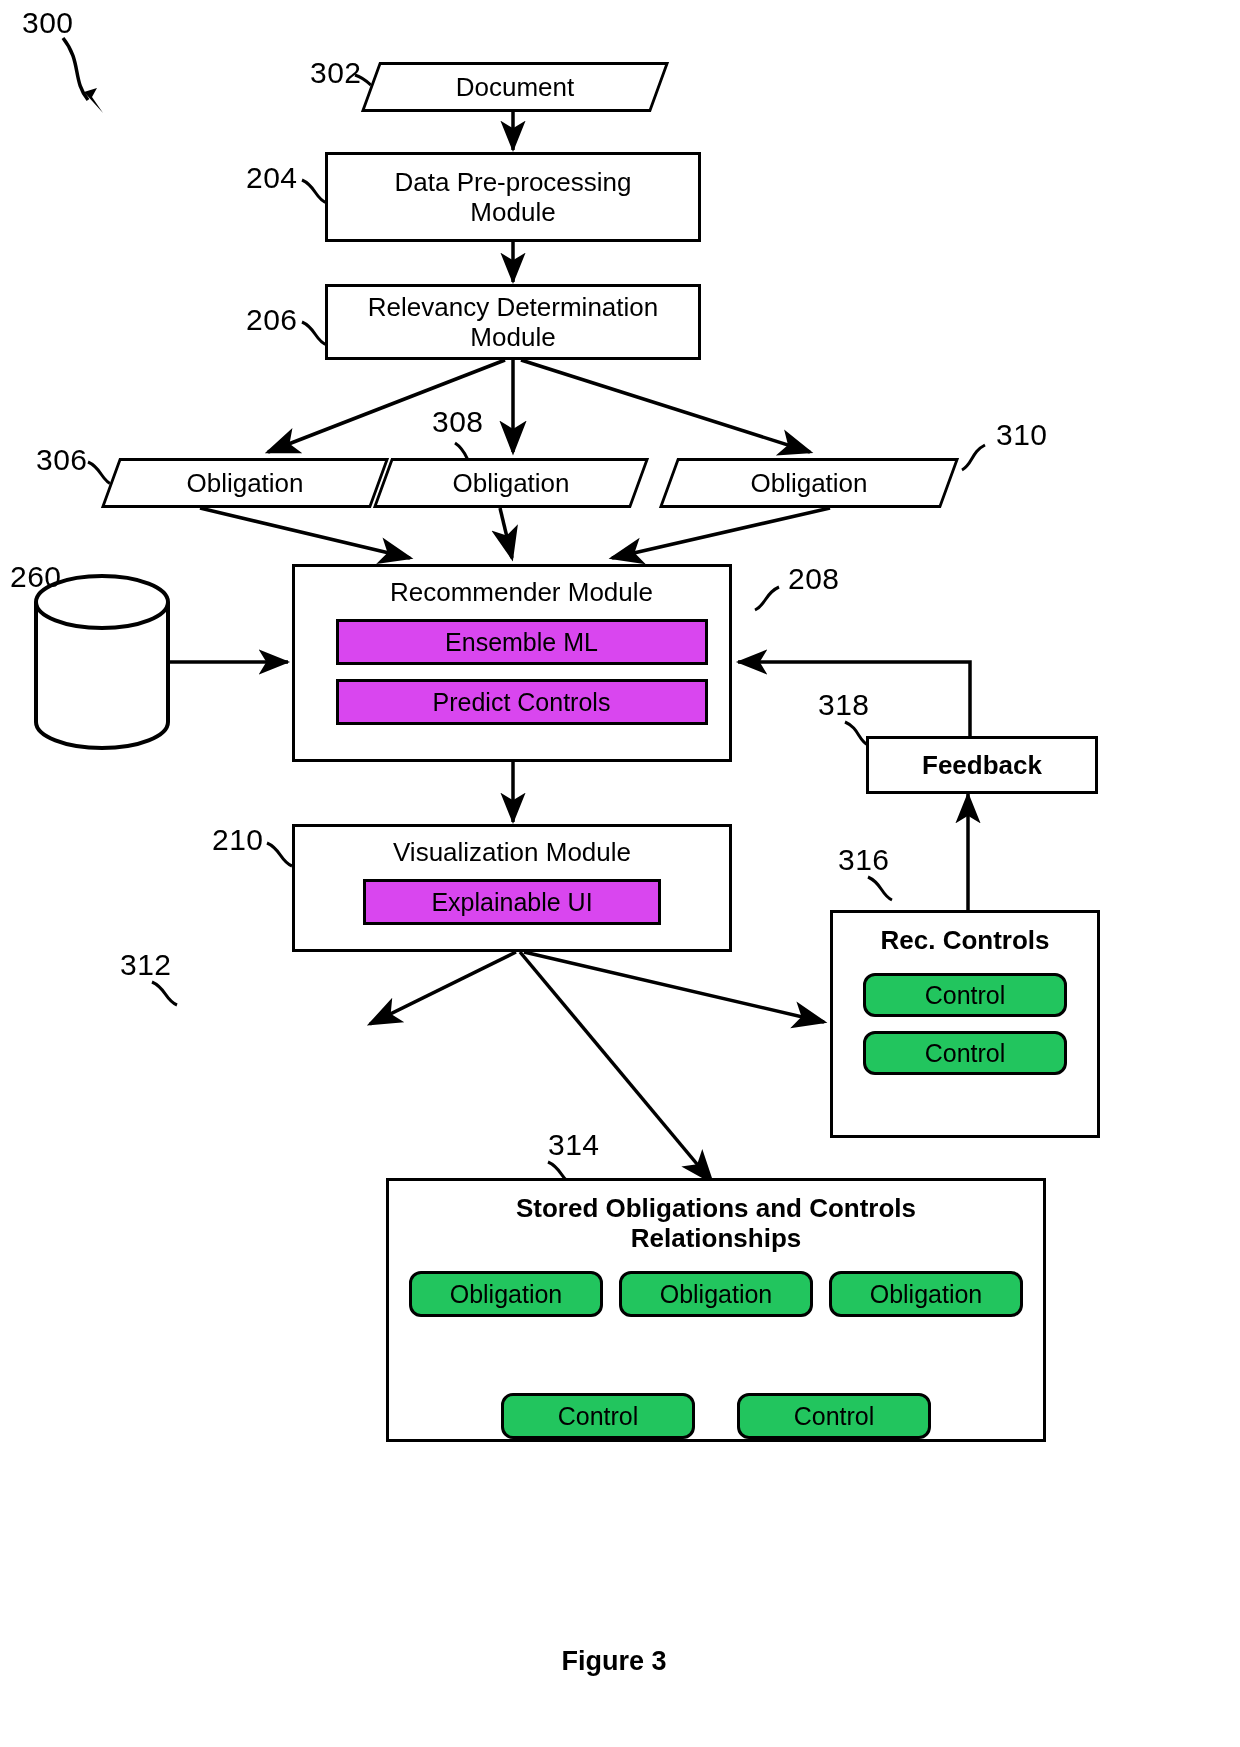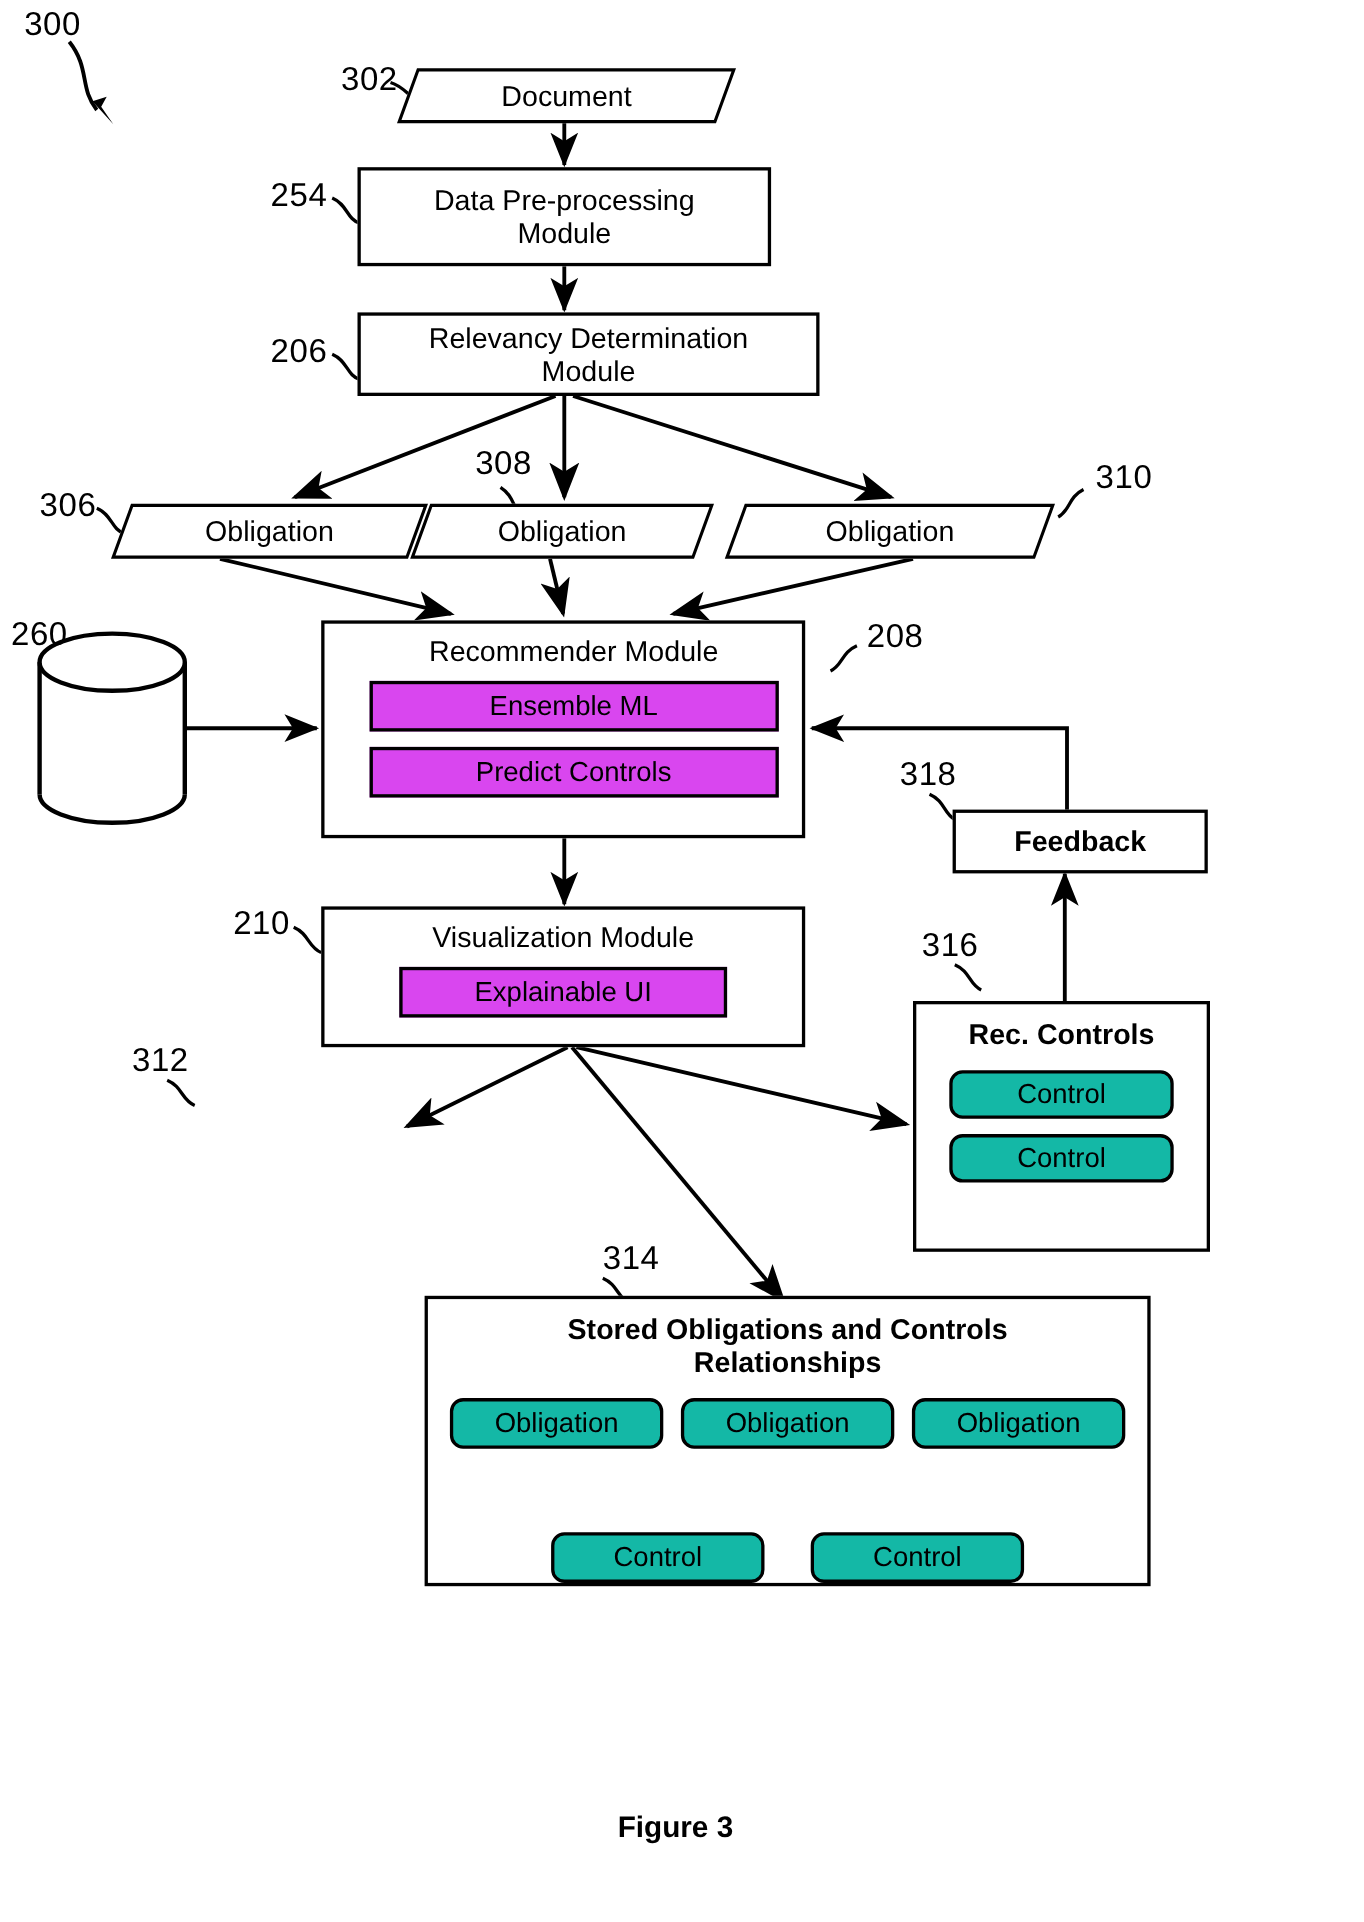--- a/index.html
+++ b/index.html
@@ -46,21 +46,21 @@
     font-size: 25px;
     text-align: center;
     display: flex;
     align-items: center;
     justify-content: center;
   }
   .pill {
     box-sizing: border-box;
     border: 3px solid #000;
     border-radius: 12px;
-    background: #14b8a6;
+    background: #22c55e;
     font-size: 25px;
     text-align: center;
     display: flex;
     align-items: center;
     justify-content: center;
   }
   .para {
     position: absolute;
     box-sizing: border-box;
     z-index: 2;
@@ -164,21 +164,21 @@
     <ellipse cx="102" cy="602" rx="66" ry="26" fill="#fff" stroke="#000" stroke-width="4"></ellipse>
     <path d="M36,722 A66,26 0 0 0 168,722" fill="#fff" stroke="#000" stroke-width="4"></path>
 
     <path d="M497,1312 L497,1345 L712,1345 L712,1312" stroke="#000" stroke-width="3" fill="none"></path>
     <path d="M597,1345 L597,1368" stroke="#000" stroke-width="3" fill="none"></path>
     <path d="M917,1312 L917,1345 L832,1345 L832,1368" stroke="#000" stroke-width="3" fill="none"></path>
   </svg>
 
   <div class="reflabel" style="left:22px; top:6px;">300</div>
   <div class="reflabel" style="left:310px; top:56px;">302</div>
-  <div class="reflabel" style="left:246px; top:161px;">254</div>
+  <div class="reflabel" style="left:246px; top:161px;">204</div>
   <div class="reflabel" style="left:246px; top:303px;">206</div>
   <div class="reflabel" style="left:36px; top:443px;">306</div>
   <div class="reflabel" style="left:432px; top:405px;">308</div>
   <div class="reflabel" style="left:996px; top:418px;">310</div>
   <div class="reflabel" style="left:10px; top:560px;">260</div>
   <div class="reflabel" style="left:788px; top:562px;">208</div>
   <div class="reflabel" style="left:212px; top:823px;">210</div>
   <div class="reflabel" style="left:818px; top:688px;">318</div>
   <div class="reflabel" style="left:838px; top:843px;">316</div>
   <div class="reflabel" style="left:120px; top:948px;">312</div>
@@ -187,21 +187,21 @@
   <div class="para" style="left:370px; top:62px; width:290px; height:50px;">
     <div class="para-shape"></div>
     <span>Document</span>
   </div>
 
   <div class="node" style="left:325px; top:152px; width:376px; height:90px; justify-content:center;">
     <div class="node-title">Data Pre-processing
 Module</div>
   </div>
 
-  <div class="node" style="left:325px; top:284px; width:420px; height:76px; justify-content:center;">
+  <div class="node" style="left:325px; top:284px; width:376px; height:76px; justify-content:center;">
     <div class="node-title">Relevancy Determination
 Module</div>
   </div>
 
   <div class="para" style="left:110px; top:458px; width:270px; height:50px;">
     <div class="para-shape"></div>
     <span>Obligation</span>
   </div>
   <div class="para" style="left:382px; top:458px; width:258px; height:50px;">
     <div class="para-shape"></div>

